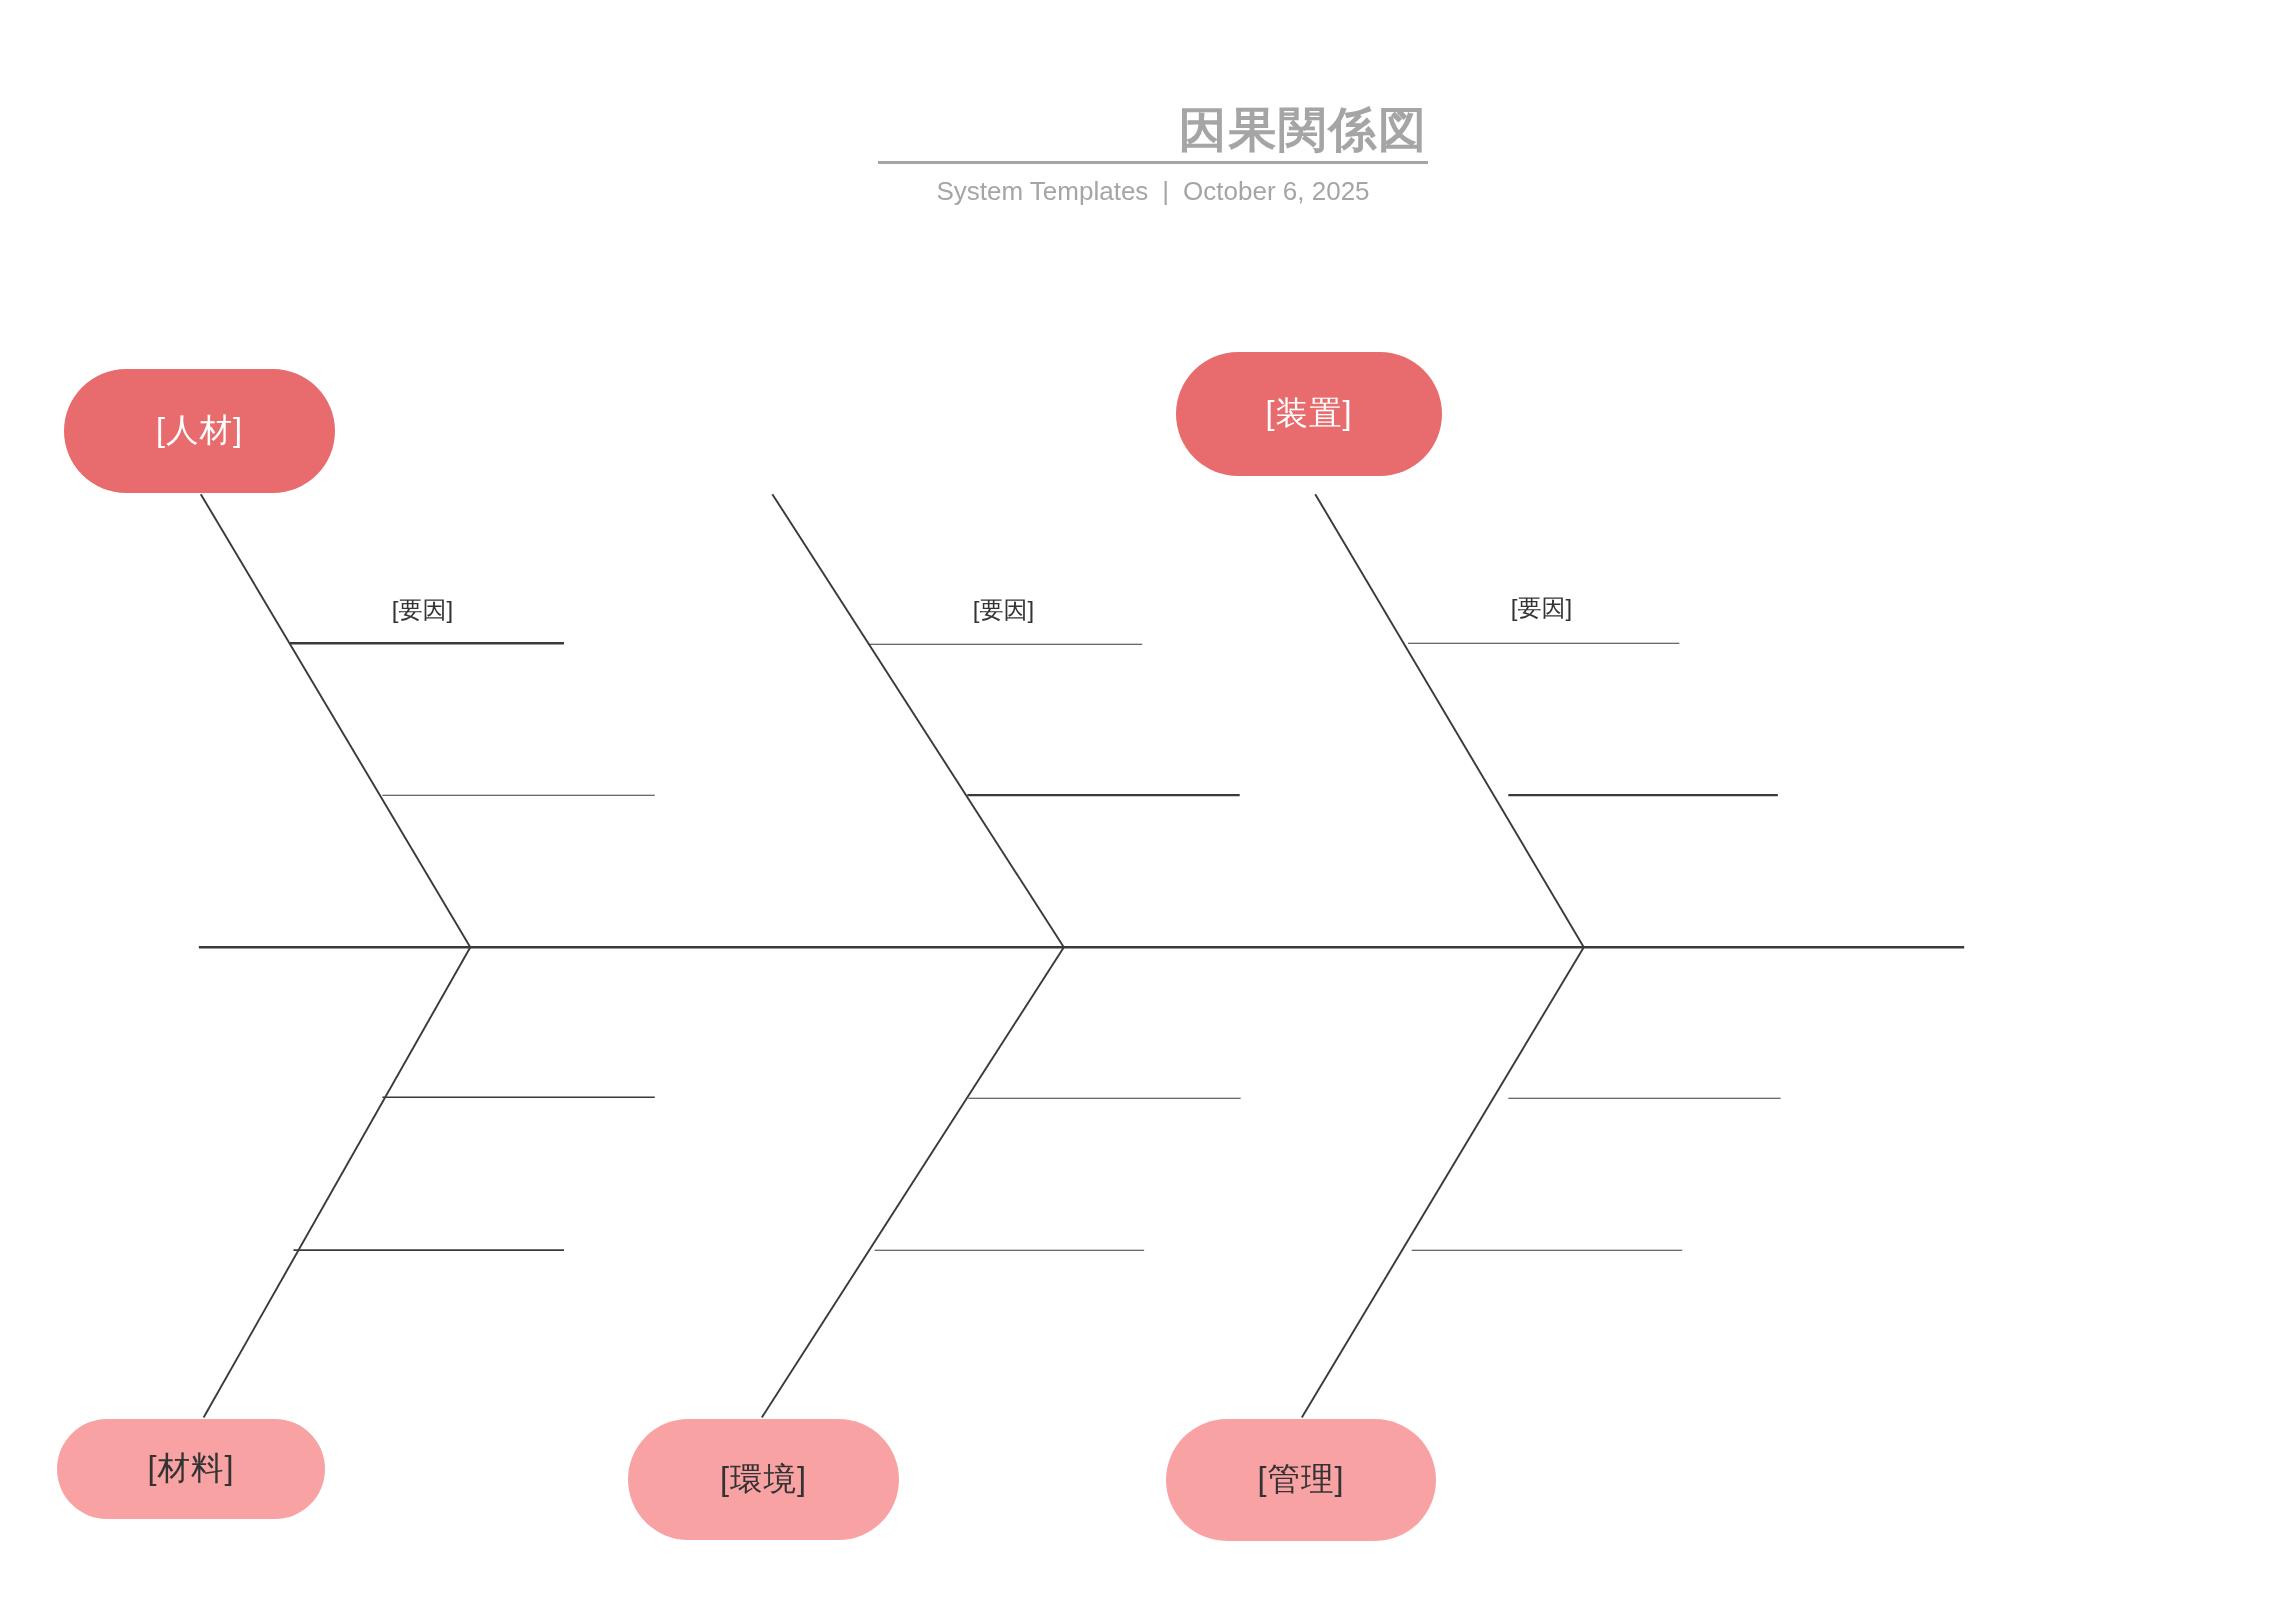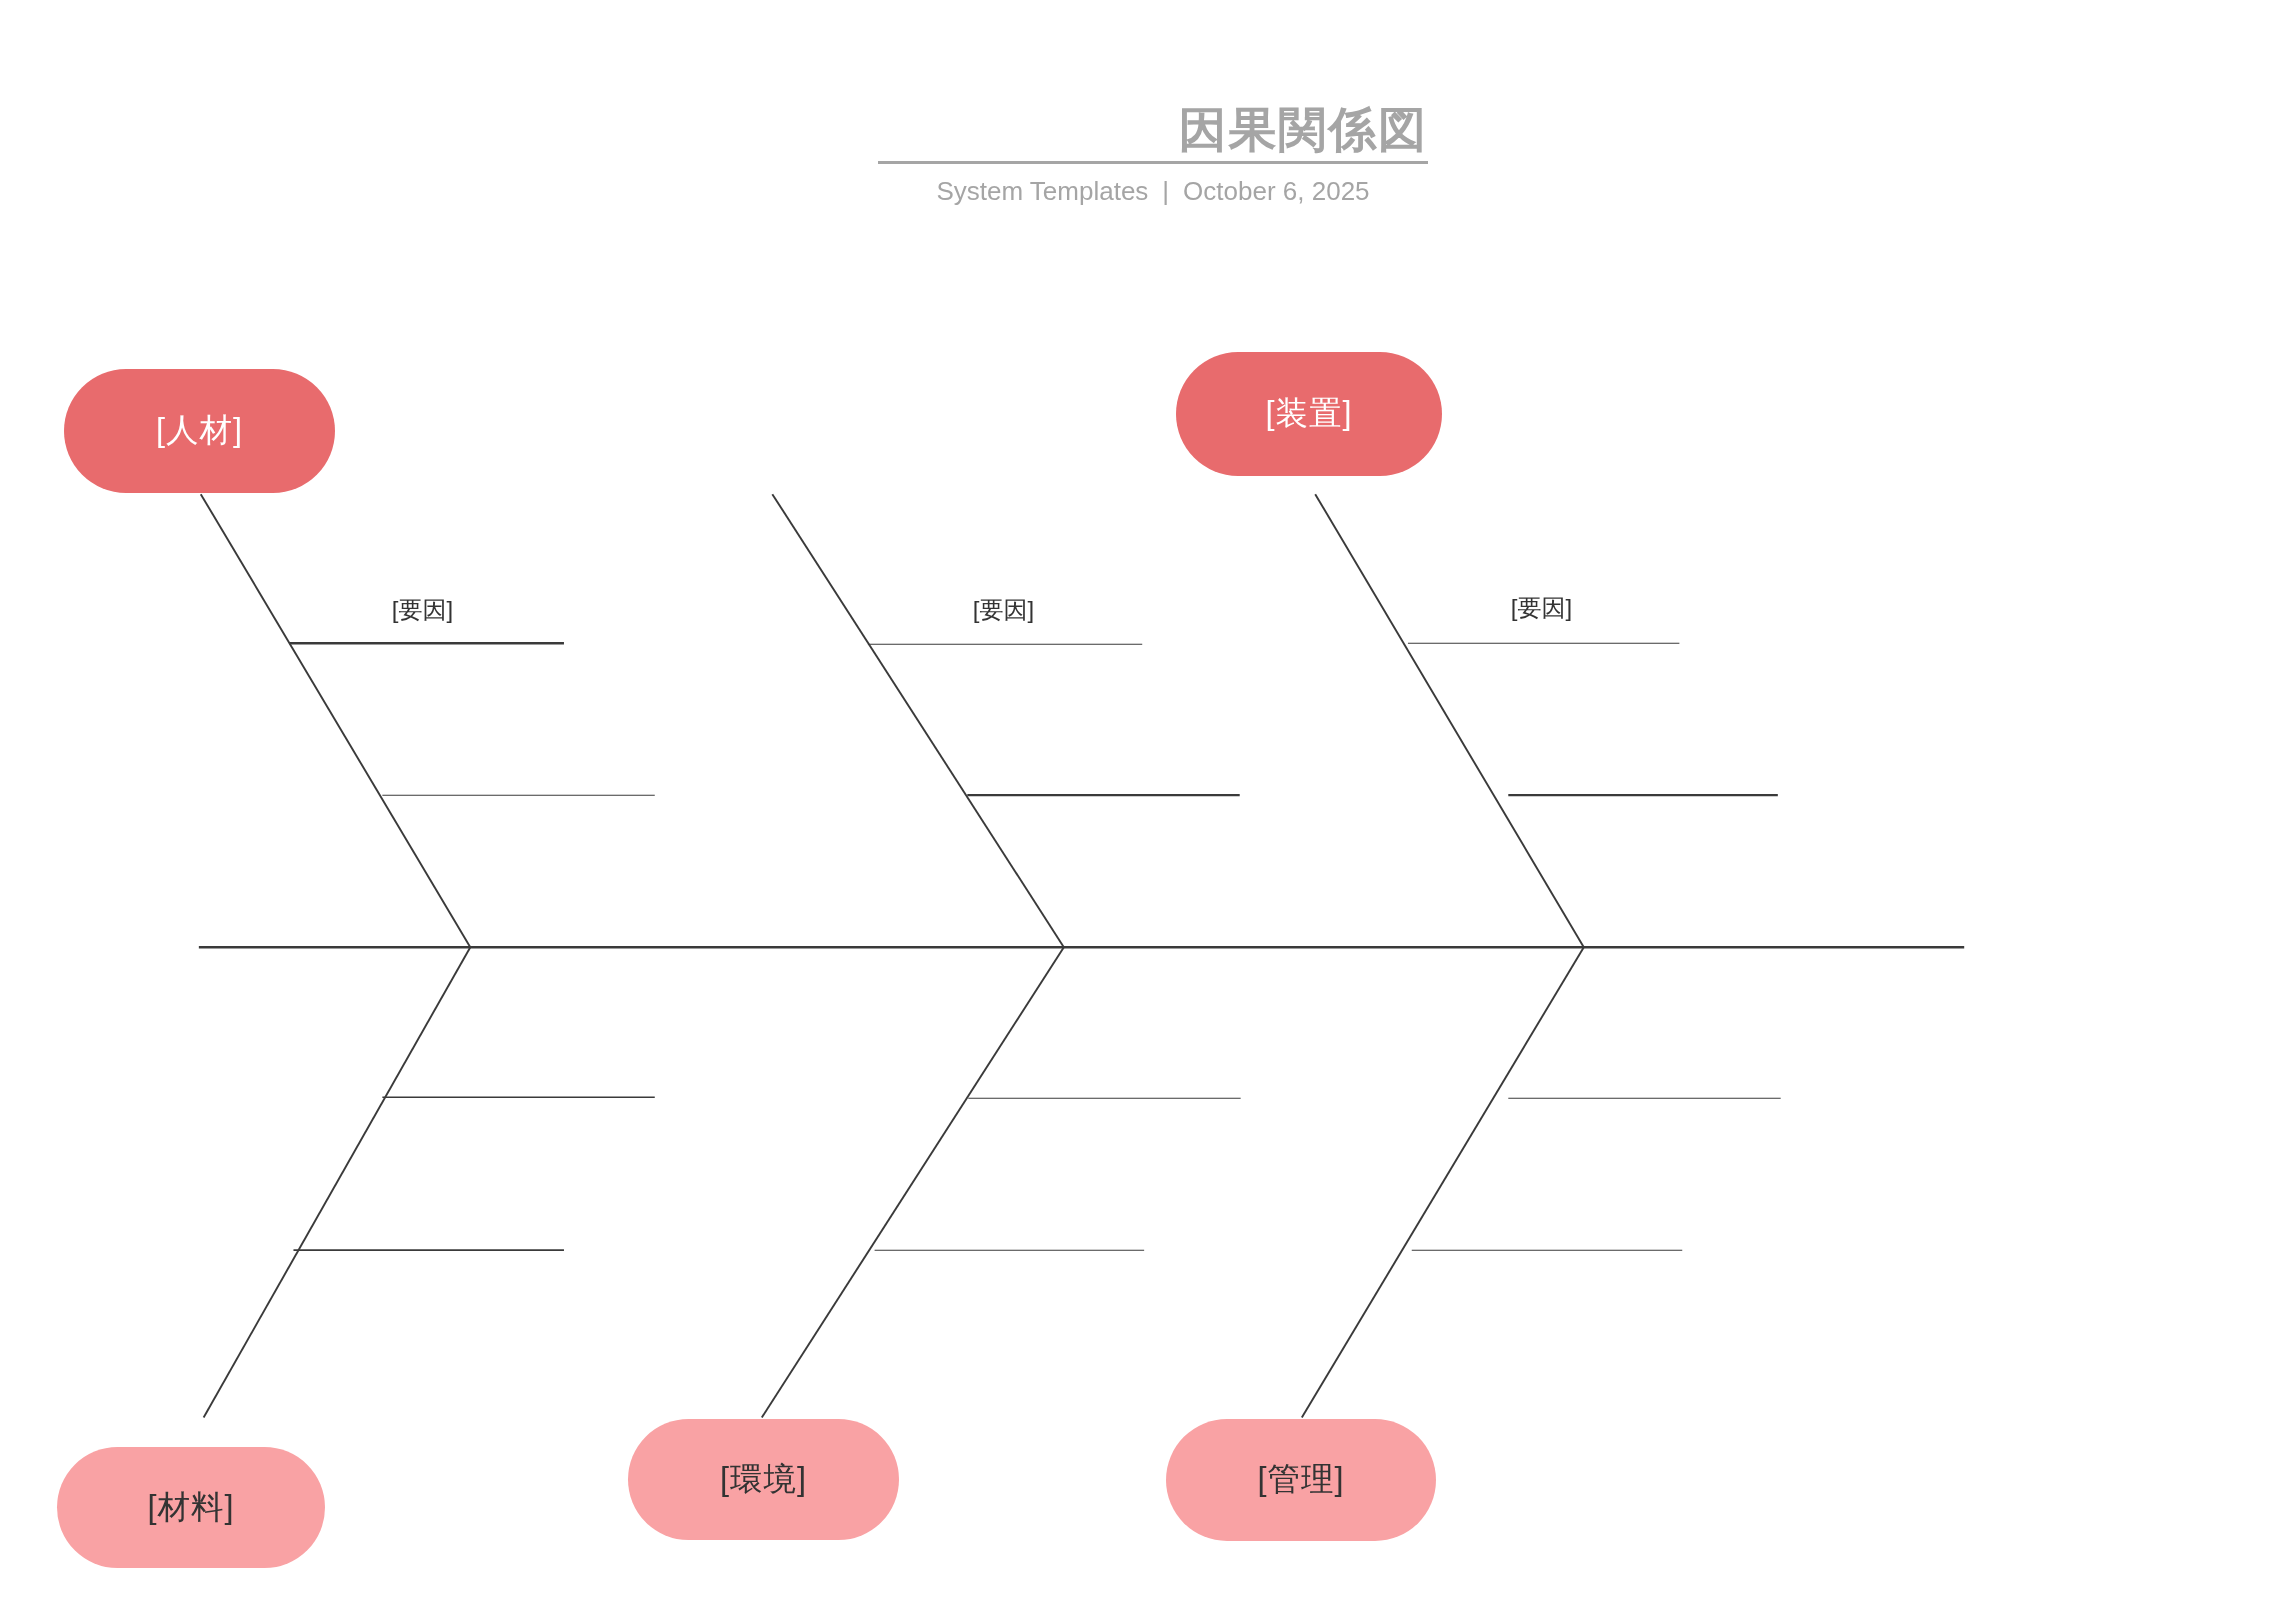--- a/index.html
+++ b/index.html
@@ -61,21 +61,21 @@
     font-size:32.5px;
     border-radius:955px;
     letter-spacing:1px;
     text-align:center;
   }
   .pill-top{background:var(--top-category-fill);color:#ffffff;}
   .pill-bottom{background:var(--bottom-category-fill);color:var(--factor-text);}
   .cat-personnel   {left:64px;  top:369px; width:271px;height:124px;}
   .cat-process     {left:634px; top:370px; width:267px;height:122px;}
   .cat-equipment   {left:1176px;top:352px; width:266px;height:124px;}
-  .cat-materials   {left:57px;  top:1419px;width:268px;height:121px;margin-top:28px;}
+  .cat-materials   {left:57px;  top:1419px;width:268px;height:100px;}
   .cat-environment {left:628px; top:1419px;width:271px;height:121px;}
   .cat-management  {left:1166px;top:1419px;width:270px;height:122px;}
 
   
   .problem-box{
     position:absolute;left:1962px;top:856px;width:271px;height:184px;
     background:var(--problem-fill);
     border-radius:15.3px;
     display:flex;align-items:center;justify-content:center;
     color:#ffffff;font-size:32.5px;letter-spacing:1px;

